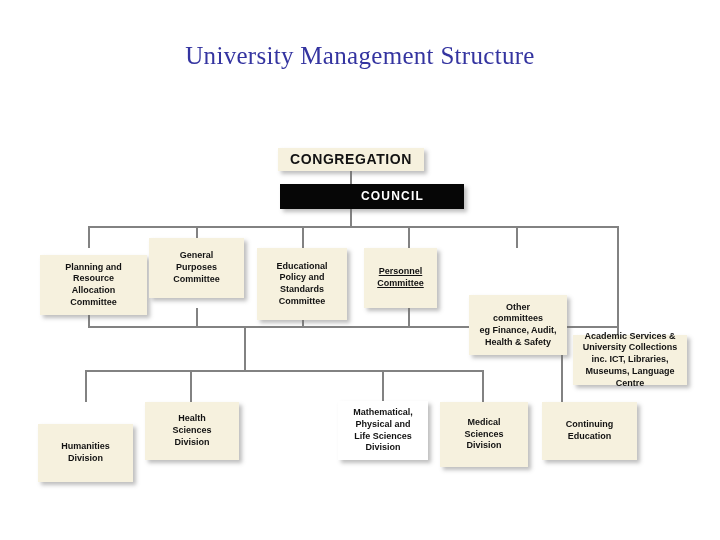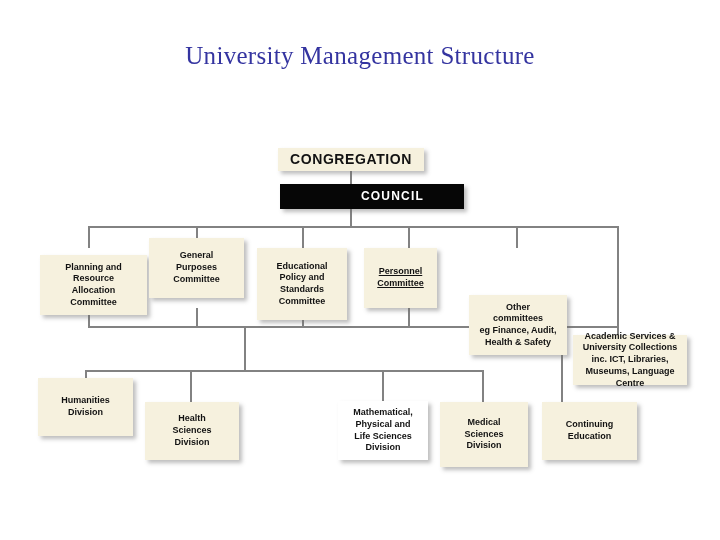--- a/index.html
+++ b/index.html
@@ -82,21 +82,21 @@
 committees
 eg Finance, Audit,
 Health &amp; Safety</div>
 
   <div class="node" style="left:573px;top:335px;width:114px;height:50px;">Academic Services &amp;
 University Collections
 inc. ICT, Libraries,
 Museums, Language
 Centre</div>
 
-  <div class="node" style="left:38px;top:378px;width:95px;height:58px;">Humanities
+  <div class="node" style="left:38px;top:424px;width:95px;height:58px;">Humanities
 Division</div>
 
   <div class="node" style="left:145px;top:402px;width:94px;height:58px;">Health
 Sciences
 Division</div>
 
   <div class="node node--white" style="left:338px;top:401px;width:90px;height:59px;">Mathematical,
 Physical and
 Life Sciences
 Division</div>

